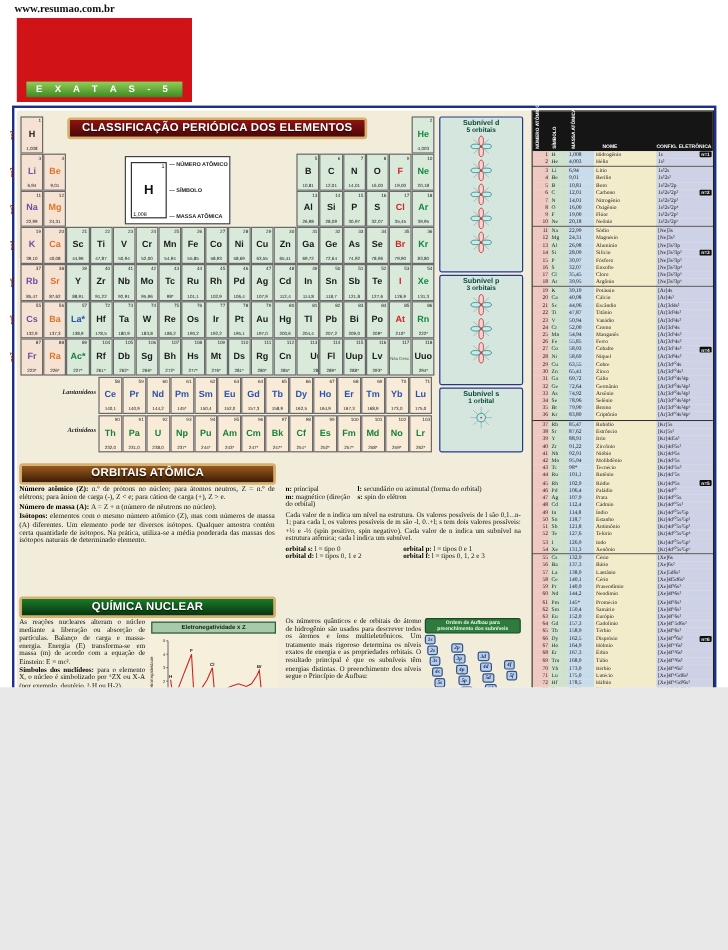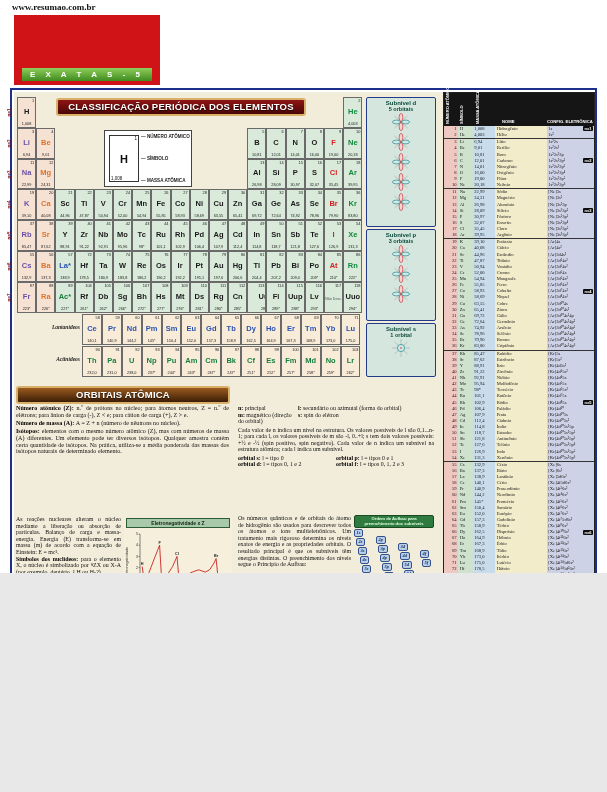--- a/index.html
+++ b/index.html
@@ -1629,20 +1629,21 @@
       </div>
     <div class="bodytext" style="margin-top:2px;font-size:5.9px;line-height:6.5px;">Cada valor de n indica um nível na estrutura. Os valores possíveis de l são 0,1...n-1; para cada l, os valores possíveis de m são -l, 0..+l; s tem dois valores possíveis: +½ e -½ (spin positivo, spin negativo). Cada valor de n indica um subnível na estrutura atômica; cada l indica um subnível.</div>
     <div class="typegrid" style="margin-top:2px;" id="orbitais-types">
         <div class="defitem"><b>orbital s: </b>l = tipo 0</div>
         <div class="defitem"><b>orbital p: </b>l = tipos 0 e 1</div>
         <div class="defitem"><b>orbital d: </b>l = tipos 0, 1 e 2</div>
         <div class="defitem"><b>orbital f: </b>l = tipos 0, 1, 2 e 3</div>
       </div>
   </div>
 
+  <div class="abs banner green" style="left:16px;top:497px;width:210px;">QUÍMICA NUCLEAR</div>
   <div class="abs bodytext" id="nuclear-text" style="left:16px;top:516px;width:105px;">
       <div class="tline">As reações nucleares alteram o núcleo mediante a liberação ou absorção de partículas. Balanço de carga e massa-energia. Energia (E) transforma-se em massa (m) de acordo com a equação de Einstein: E = mc².</div>
       <div class="tline"><b>Símbolos dos nuclídeos: </b>para o elemento X, o núcleo é simbolizado por ᴬZX ou X-A (por exemplo, deutério, ²₁H ou H-2).</div>
       <div class="tline"><b>Tipos de processo </b></div>
       <div class="tline"><b>Transmutação: </b>criação de novos elementos a partir da colisão de partículas.</div>
       <div class="tline"><b>Fusão </b>(combinação de pequenos átomos):</div>
       <div class="tline">H-1 + H-2 → He-3</div>
       <div class="tline"><b>Fissão </b>(divisão de grandes átomos):</div>
       <div class="tline">n + U-235 → Ba-145 + Kr-91 + 3 n</div>
       <div class="tline"><b>Decaimentos radiativos </b></div>

